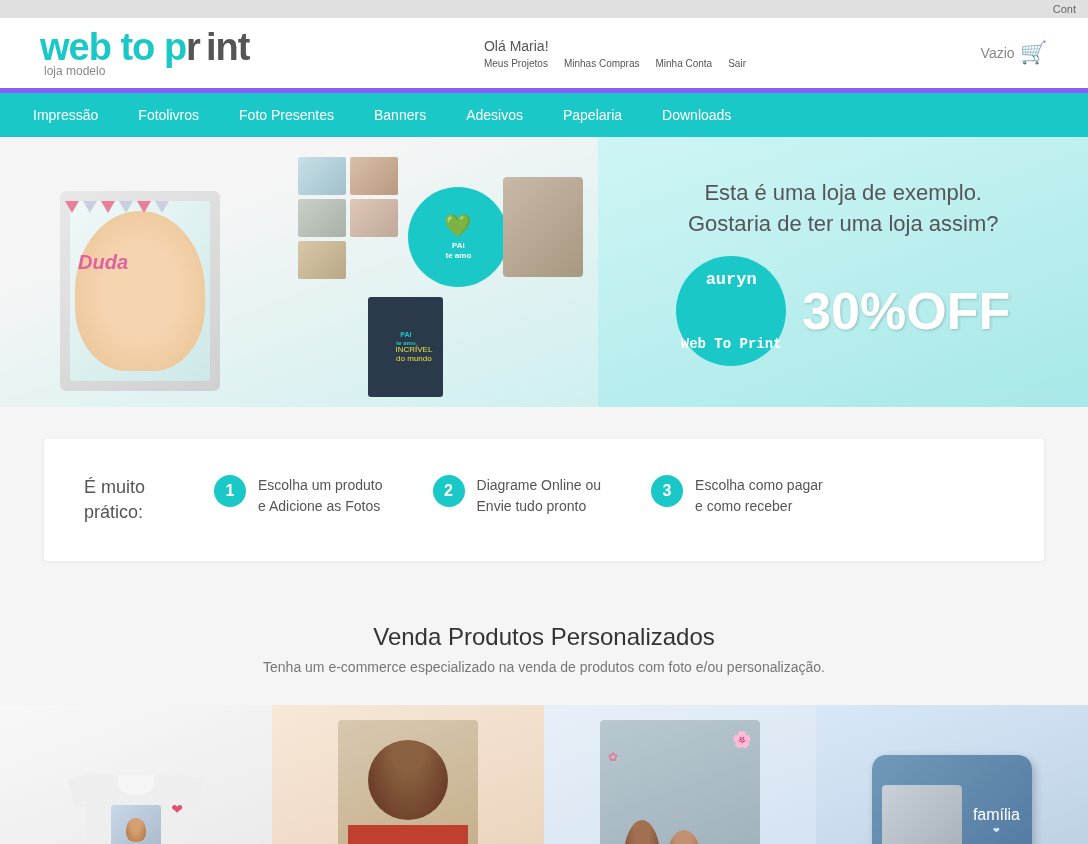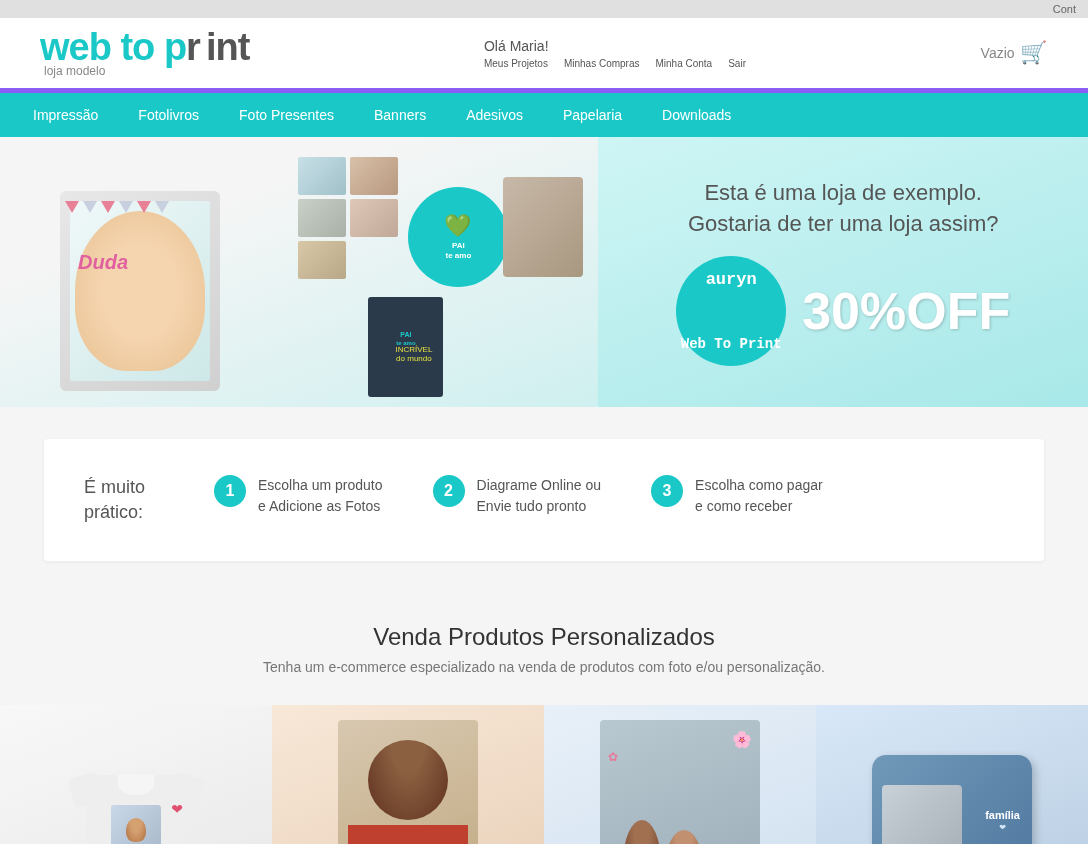--- a/index.html
+++ b/index.html
@@ -525,19 +525,19 @@
     </div>
   </div>
 
   <div class="product-card">
     <div style="width:100%;height:100%;position:relative;display:flex;align-items:flex-end;justify-content:center;padding-bottom:20px;">
       <div style="width:160px;height:130px;background:linear-gradient(135deg,#7098b8,#5078a0);border-radius:14px;position:relative;display:flex;align-items:center;justify-content:center;box-shadow:3px 3px 8px rgba(0,0,0,0.2);">
 
         <div style="width:80px;height:70px;background:linear-gradient(135deg,#c8d0d8,#a8b0b8);border-radius:4px;position:absolute;left:10px;top:50%;transform:translateY(-50%);"></div>
 
         <div style="position:absolute;right:12px;top:50%;transform:translateY(-50%);text-align:center;">
-          <div style="font-size:11px;font-weight:bold;color:#fff;line-height:1.3;">família</div>
+          <div style="font-size:16px;font-weight:normal;color:#fff;line-height:1.3;">família</div>
           <div style="font-size:8px;color:#d0e8f8;">❤</div>
         </div>
       </div>
     </div>
   </div>
 </div>
 
 </body></html>

